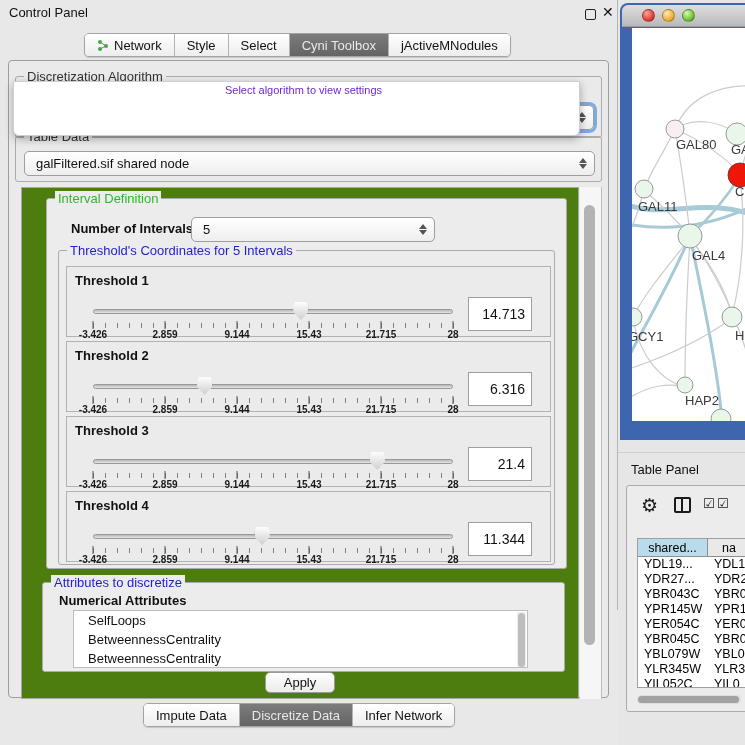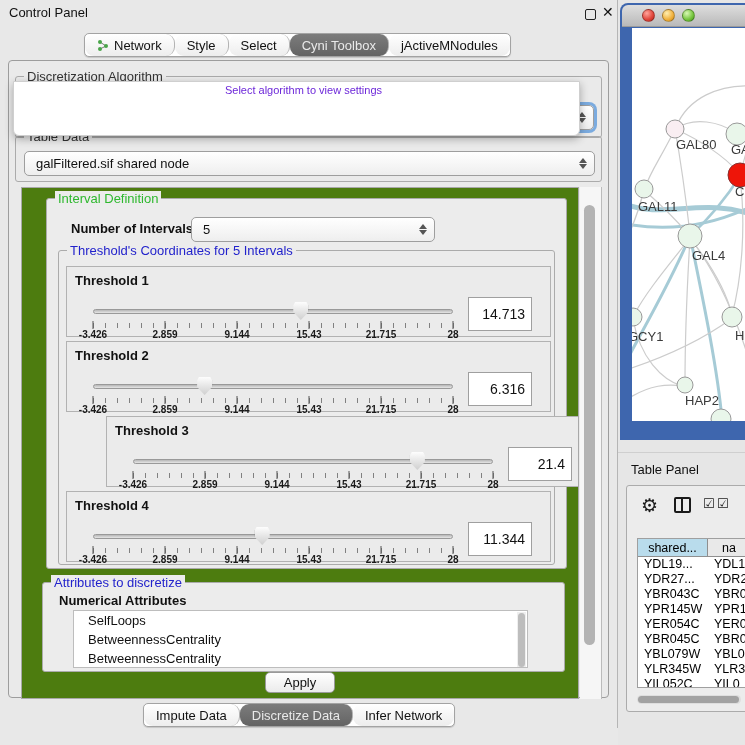--- a/index.html
+++ b/index.html
@@ -1,37 +1,37 @@
 <!DOCTYPE html>
 <html><head>
 <meta charset="utf-8">
 <style>
   * { margin:0; padding:0; box-sizing:border-box; }
   html,body { width:745px; height:745px; overflow:hidden;
     font-family:"Liberation Sans","DejaVu Sans",sans-serif; background:#e8e8e8; }
   .screen { position:relative; width:745px; height:745px; background:#e8e8e8; overflow:hidden; }
 
   
-  .control-panel { position:absolute; left:0; top:0; width:618px; height:728px;
+  .control-panel { position:absolute; left:0; top:0; width:618px; height:610px;
     background:#e8e8e8; border-right:1px solid #b5b5b5; }
   .cp-titlebar { position:absolute; left:0; top:0; width:100%; height:26px; }
   .cp-title { position:absolute; left:9px; top:5px; font-size:13px; color:#111; }
   .float-btn { position:absolute; left:585px; top:9px; width:11px; height:11px;
     border:1.6px solid #222; border-radius:2px; background:transparent; }
   .close-btn { position:absolute; left:602px; top:4px; font-size:14px; font-weight:bold; color:#111; }
 
   
   .tabbar { position:absolute; display:flex; height:24px; border:1px solid #a3a3a3;
     border-radius:5px; overflow:hidden; background:#fff;
     box-shadow:0 1px 1px rgba(0,0,0,.15); }
   #top-tabs { left:84px; top:33px; }
   #bottom-tabs { left:143px; top:703px; }
   .seg { display:flex; align-items:center; gap:5px; padding:0 12px; font-size:13px;
     color:#111; background:linear-gradient(#ffffff,#ededed); border-right:1px solid #b3b3b3;
-    white-space:nowrap;border-radius:9px; }
+    white-space:nowrap; }
   .seg:last-child { border-right:none; }
   .seg.sel { background:linear-gradient(#7c7c7c,#646464); color:#e9e9e9; }
   .tabicon svg { display:block; }
 
   .cp-body { position:absolute; left:8px; top:60px; width:601px; height:638px;
     border:1px solid #9d9d9d; border-radius:4px; background:#eaeaea; }
 
   
   .groupbox { position:absolute; border:1px solid #ababab; border-radius:3px; }
   .legend { position:absolute; top:-8px; left:8px; padding:0 3px; background:#eaeaea;
@@ -266,21 +266,21 @@
                       <div class="majortick" style="left: 60%;"></div>
                       <span class="ticklabel" style="left: 60%;">15.43</span>
                       <div class="majortick" style="left: 80%;"></div>
                       <span class="ticklabel" style="left: 80%;">21.715</span>
                       <div class="majortick" style="left: 100%;"></div>
                       <span class="ticklabel" style="left: 100%;">28</span>
                       <div class="sthumb" style="left: calc(31% - 7.5px);"></div>
                     </div>
                     <div class="vbox">6.316</div>
                   </div>
-                  <div class="tpanel" style="top: 165px; margin-left: 40px;">
+                  <div class="tpanel" style="top: 165px;">
                     <div class="tlabel">Threshold 3</div>
                     <div class="slider">
                       <div class="track"></div>
                       <div class="minorticks"></div>
                       <div class="majortick" style="left: 0%;"></div>
                       <span class="ticklabel" style="left: 0%;">-3.426</span>
                       <div class="majortick" style="left: 20%;"></div>
                       <span class="ticklabel" style="left: 20%;">2.859</span>
                       <div class="majortick" style="left: 40%;"></div>
                       <span class="ticklabel" style="left: 40%;">9.144</span>

